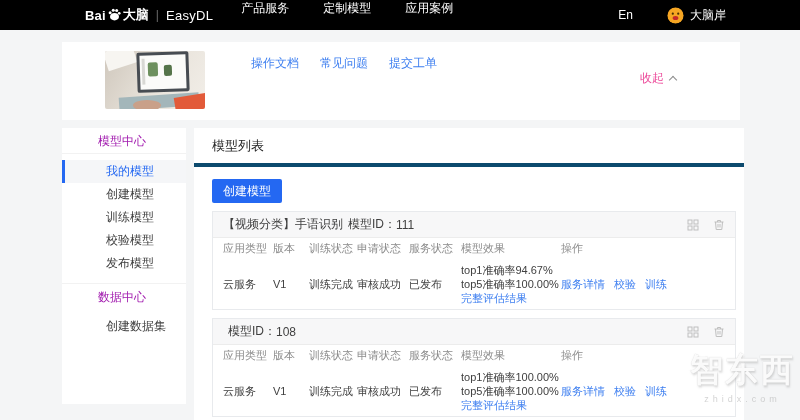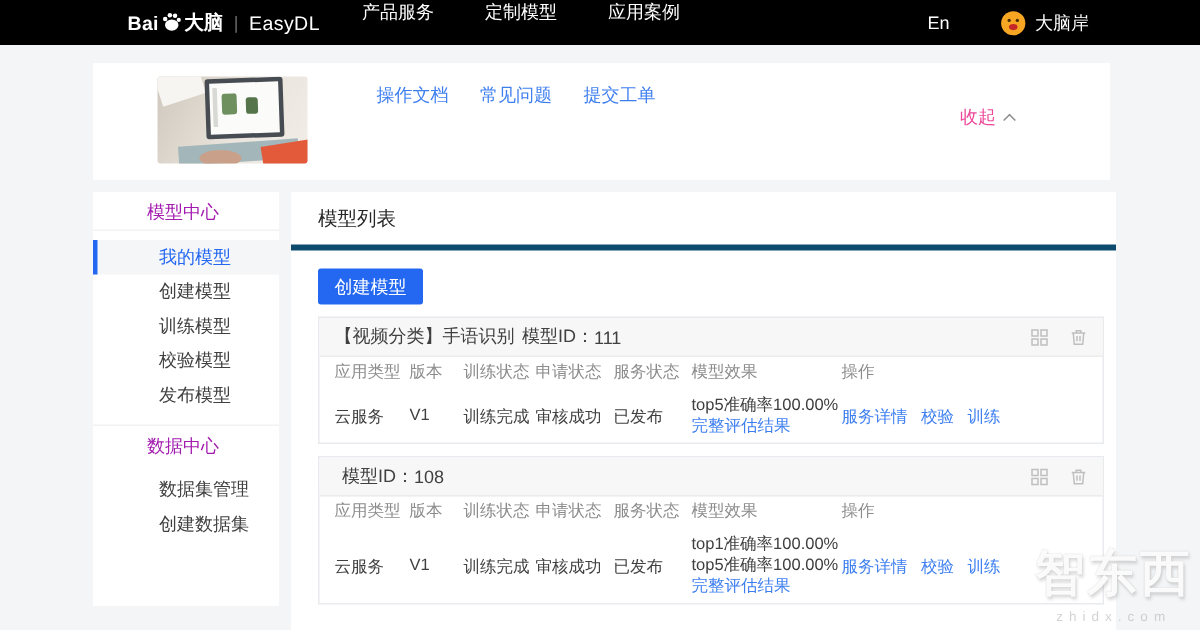--- a/index.html
+++ b/index.html
@@ -61,21 +61,21 @@
   .card-icons svg{cursor:pointer;display:block}
   .thead,.trow{display:grid;grid-template-columns:50px 36px 48px 52px 52px 100px 1fr;padding:0 10px;white-space:nowrap}
   .thead{height:21px;line-height:21px;color:#8c8c8c;font-size:11px}
   .trow{padding-top:4px;padding-bottom:4px;font-size:11px;color:#404040;align-items:center}
   .metrics{line-height:14px}
   .metrics .mlink{color:#3e7ff0;cursor:pointer}
   .actions{display:flex;gap:9px}
   .actions span{color:#3e7ff0;cursor:pointer}
 
   
-  .watermark{position:absolute;left:690px;top:360px;z-index:9;pointer-events:none;text-align:center}
+  .watermark{position:absolute;left:690px;top:348px;z-index:9;pointer-events:none;text-align:center}
   .wm-main{font-size:33px;font-weight:bold;letter-spacing:2px;color:rgba(255,255,255,.92);text-shadow:0 0 1px rgba(160,160,160,.55),1px 2px 2px rgba(120,120,120,.25)}
   .wm-sub{margin-top:1px;font-size:9px;letter-spacing:4px;color:rgba(175,175,175,.55)}
 </style>
 </head>
 <body>
 
 <div class="topbar">
   <div class="logo">
     <span class="bai">Bai</span>
     <svg class="paw" viewBox="0 0 24 24">
@@ -142,21 +142,20 @@
       <div class="side-item active">我的模型</div>
       <div class="side-item">创建模型</div>
       <div class="side-item">训练模型</div>
       <div class="side-item">校验模型</div>
       <div class="side-item">发布模型</div>
     </div>
   </div>
   <div class="side-sec2">
     <div class="side-sec-title">数据中心</div>
     <div class="side-items">
-      <div class="side-item">数据集管理</div>
       <div class="side-item">创建数据集</div>
     </div>
   </div>
 </div>
 
 <div class="content">
   <div class="content-title">模型列表</div>
   <button class="create-btn">创建模型</button>
 
   <div class="card">
@@ -188,20 +187,21 @@
       <span>模型效果</span>
       <span>操作</span>
     </div>
     <div class="trow">
       <span>云服务</span>
       <span>V1</span>
       <span>训练完成</span>
       <span>审核成功</span>
       <span>已发布</span>
       <span class="metrics">
+        <div>top1准确率94.67%</div>
         <div>top5准确率100.00%</div>
         <div class="mlink">完整评估结果</div>
       </span>
       <span class="actions">
         <span>服务详情</span>
         <span>校验</span>
         <span>训练</span>
       </span>
     </div>
   </div>

